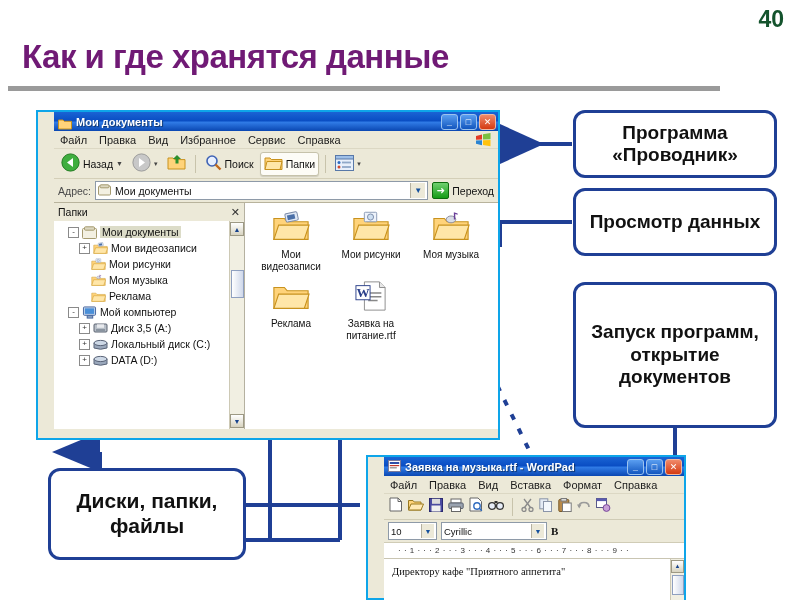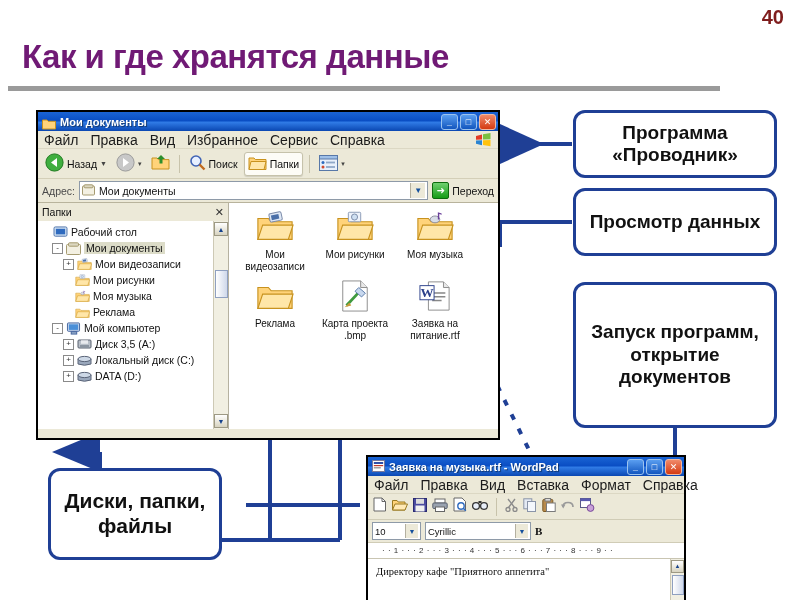--- a/index.html
+++ b/index.html
@@ -2,61 +2,61 @@
 <html><head>
 <meta charset="utf-8">
 <style>
   html,body{margin:0;padding:0;}
   body{
     width:800px;height:600px;background:#ffffff;overflow:hidden;position:relative;
     font-family:"Liberation Sans","DejaVu Sans",sans-serif;
   }
   
   #page-number{
-    position:absolute;top:6px;right:16px;font-size:20px;font-weight:bold;color:#7f1d1d;
+    position:absolute;top:6px;right:16px;font-size:23px;font-weight:bold;color:#14532d;
   }
   #slide-title{
     position:absolute;left:22px;top:38px;font-size:33px;font-weight:bold;color:#701a75;
     letter-spacing:-0.5px;white-space:nowrap;
   }
   #title-rule{
     position:absolute;left:8px;top:86px;width:712px;height:5px;background:#9a9a9a;
   }
   
   #connectors{position:absolute;left:0;top:0;width:800px;height:600px;pointer-events:none;}
   
   .callout{
     position:absolute;background:#ffffff;border:3px solid #1f3f95;border-radius:12px;
     display:flex;align-items:center;justify-content:center;text-align:center;
     font-weight:bold;color:#111;line-height:1.18;box-sizing:border-box;
   }
   #callout-explorer{left:573px;top:110px;width:204px;height:68px;font-size:19px;}
   #callout-view{left:573px;top:188px;width:204px;height:68px;font-size:19px;}
   #callout-launch{left:573px;top:282px;width:204px;height:146px;font-size:19px;}
-  #callout-disks{left:48px;top:468px;width:174px;height:92px;font-size:21px;}
+  #callout-disks{left:48px;top:468px;width:198px;height:92px;font-size:21px;}
   
-  .xp-window{position:absolute;border:2px solid #000000;background:#ece9d8;box-sizing:border-box;}
+  .xp-window{position:absolute;border:2px solid #0ea5e9;background:#ece9d8;box-sizing:border-box;padding-left:16px;}
   .xp-titlebar{
     height:19px;background:linear-gradient(to bottom,#1a64d4 0%,#0a4ec4 45%,#2f7ae5 55%,#0a47b2 100%);
     display:flex;align-items:center;padding:0 2px 0 4px;gap:4px;
   }
   .xp-titlebar .tb-title{
     color:#fff;font-size:11px;font-weight:bold;flex:1;white-space:nowrap;overflow:hidden;
     text-shadow:1px 1px 1px rgba(0,0,0,.5);
   }
   .tb-buttons{display:flex;gap:2px;align-items:center;}
   .tb-btn{
     width:15px;height:14px;border-radius:3px;border:1px solid #9cc3ef;
     display:flex;align-items:center;justify-content:center;font-size:9px;color:#fff;font-weight:bold;
     background:linear-gradient(to bottom,#5a9ef0,#1256bf);
   }
   .tb-btn.close{background:linear-gradient(to bottom,#f08a6a,#d43a12);border-color:#f0b8a0;}
   .xp-menubar{
     height:17px;background:#ece9d8;display:flex;align-items:center;gap:12px;padding:0 6px;
-    font-size:14px;color:#1b1b1b;border-bottom:1px solid #dcd8c4;
+    font-size:11px;color:#1b1b1b;border-bottom:1px solid #dcd8c4;
   }
   .xp-menubar .mi{white-space:nowrap;}
   .winflag{margin-left:auto;width:17px;height:14px;position:relative;}
   .xp-toolbar{
     background:#ece9d8;display:flex;align-items:center;gap:3px;padding:2px 4px;
     border-bottom:1px solid #d4cfb8;
   }
   .tbitem{display:flex;align-items:center;gap:3px;font-size:10.5px;color:#111;padding:2px 3px;border-radius:3px;white-space:nowrap;}
   .tbitem.raised{background:#fdfcf7;border:1px solid #c6c2ab;box-shadow:0 1px 1px rgba(0,0,0,.12);}
   .caret{font-size:7px;color:#444;}
@@ -266,30 +266,20 @@
   </div>
 
   <div class="exp-body">
     <div class="folders-pane">
       <div class="folders-head">
         <span>Папки</span>
         <span class="x">✕</span>
       </div>
       <div class="tree-wrap">
         <div class="tree" id="tree">
-            <div class="tnode" style="padding-left: 0px;">
-              <span class="spacer"></span>
-              <span style="display: inline-flex; flex: 0 0 auto;">
-                <svg width="15" height="13" viewBox="0 0 15 14">
-                  <rect x="0.5" y="1" width="14" height="10" rx="1.5" fill="#cfe0f2" stroke="#4a6fa8"></rect>
-                  <rect x="2.5" y="3" width="10" height="6" fill="#2f6bbf"></rect>
-                </svg>
-              </span>
-              <span class="lbl">Рабочий стол</span>
-            </div>
             <div class="tnode" style="padding-left: 11px;">
               <span class="plus">-</span>
               <span style="display: inline-flex; flex: 0 0 auto;">
                 <svg width="15" height="13" viewBox="0 0 15 13">
                   <rect x="0.5" y="2.5" width="14" height="10" rx="1" fill="#f3f0e2" stroke="#a69b70"></rect>
                   <rect x="2.5" y="0.8" width="10" height="3.4" rx="1" fill="#dcd7c0" stroke="#a69b70"></rect>
                 </svg>
               </span>
               <span class="lbl sel">Мои документы</span>
             </div>
@@ -421,30 +411,20 @@
             <div class="fname">Моя музыка</div>
           </div>
           <div class="fileitem">
             <div><svg width="38" height="32" viewBox="0 0 40 32">
                 <path d="M2,7 L13,7 L16,10.5 L38,10.5 L38,29 L2,29 Z" fill="#ffd37a" stroke="#c8921e" stroke-width="1.2"></path>
                 <path d="M7,14 L39,14 L34,29 L2,29 Z" fill="#ffe6a8" stroke="#c8921e" stroke-width="1.2"></path>
               </svg></div>
             <div class="fname">Реклама</div>
           </div>
           <div class="fileitem">
-            <div><svg width="38" height="32" viewBox="0 0 32 34">
-                <path d="M3,1 L22,1 L29,8 L29,33 L3,33 Z" fill="#fff" stroke="#8a8a8a"></path>
-                <path d="M22,1 L22,8 L29,8" fill="#e8e8e8" stroke="#8a8a8a"></path>
-                <path d="M7,27 L22,11" stroke="#3f9a3f" stroke-width="3"></path>
-                <path d="M20,8 L27,14 L23,18 L16,12 Z" fill="#c8d8ee" stroke="#5a7aa8"></path>
-                <path d="M5,29 L10,24 L12,27 Z" fill="#c89a3a"></path>
-              </svg></div>
-            <div class="fname">Карта проекта .bmp</div>
-          </div>
-          <div class="fileitem">
             <div><svg width="38" height="32" viewBox="0 0 34 34">
                 <path d="M10,2 L26,2 L32,8 L32,32 L10,32 Z" fill="#fff" stroke="#8a8a8a"></path>
                 <path d="M26,2 L26,8 L32,8" fill="#e8e8e8" stroke="#8a8a8a"></path>
                 <rect x="14" y="13" width="14" height="1.6" fill="#888"></rect>
                 <rect x="14" y="17" width="14" height="1.6" fill="#888"></rect>
                 <rect x="14" y="21" width="10" height="1.6" fill="#888"></rect>
                 <rect x="1" y="6" width="15" height="15" fill="#fff" stroke="#2a3f8a"></rect>
                 <text x="8.5" y="18" font-size="14" font-weight="bold" fill="#2a3f8a" text-anchor="middle" font-family="Liberation Serif, serif">W</text>
               </svg></div>
             <div class="fname">Заявка на питание.rtf</div>

